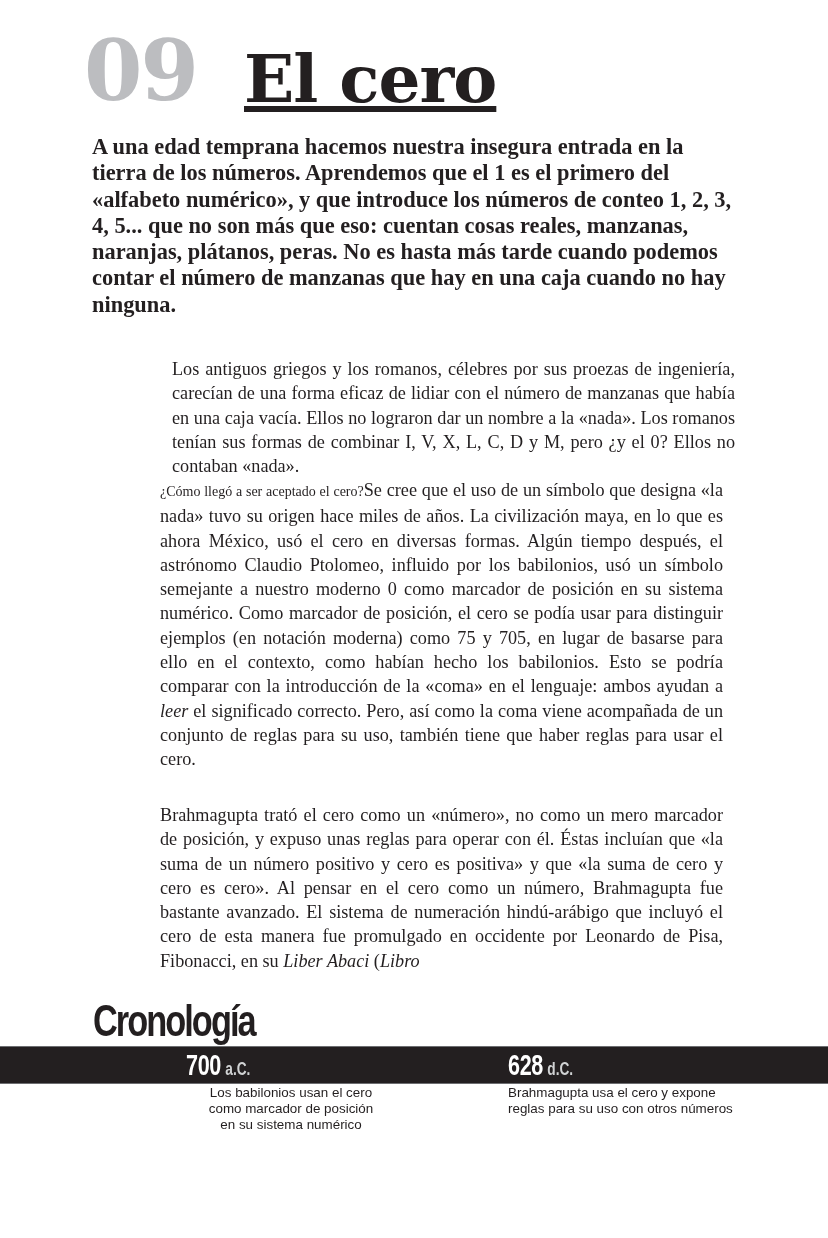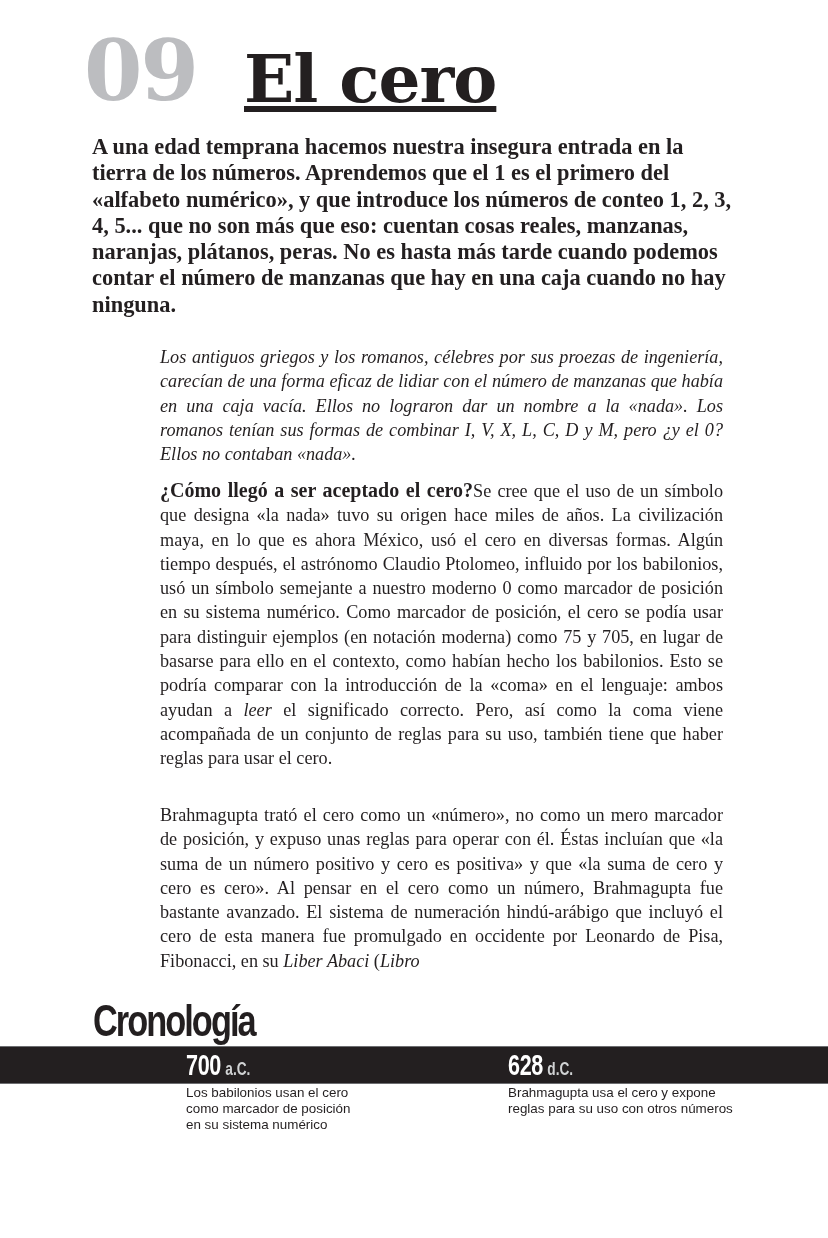--- a/index.html
+++ b/index.html
@@ -64,22 +64,22 @@
       line-height: 24.3px;
       color: #231f20;
       text-align: justify;
       -webkit-hyphens: manual;
       hyphens: manual;
     }
     .p1 { top: 345px; }
     .p2 { top: 478px; }
     .p3 { top: 803px; }
     .subhead {
-      font-weight: bold;
-      font-size: 20px;
+      font-weight: normal;
+      font-size: 14px;
     }
     .cronologia-title {
       position: absolute;
       left: 93px;
       top: 996px;
       font-family: "Liberation Sans", sans-serif;
       font-weight: bold;
       font-size: 44px;
       line-height: 50px;
       color: #231f20;
@@ -127,36 +127,36 @@
       position: absolute;
       left: 0;
       top: 39px;
       font-family: "Liberation Sans", sans-serif;
       font-size: 13.4px;
       line-height: 16.2px;
       color: #231f20;
       white-space: pre-line;
     }
     .entry-1 { left: 186px; }
-    .entry-1 .timeline-desc { width: 210px; }
+    .entry-1 .timeline-desc { width: 210px; text-align: center; }
     .entry-2 { left: 508px; }
     .entry-2 .timeline-desc { width: 300px; }
     em { font-style: italic; }
   </style>
 </head>
 <body>
 
 <div class="chapter-header">
   <span class="chapter-number">09</span>
   <span class="chapter-title">El cero</span>
 </div>
 
 <p class="intro" style="margin:0;">A una edad temprana hacemos nuestra insegura entrada en la tierra de los números. Aprendemos que el 1 es el primero del «alfabeto numérico», y que introduce los números de conteo 1, 2, 3, 4, 5... que no son más que eso: cuentan cosas reales, manzanas, naranjas, plátanos, peras. No es hasta más tarde cuando podemos contar el número de manzanas que hay en una caja cuando no hay ninguna.</p>
 
-<p class="body-text p1" style="margin:0;font-style:italic;">Los antiguos griegos y los romanos, célebres por sus proezas de inge­niería, carecían de una forma eficaz de lidiar con el número de manza­nas que había en una caja vacía. Ellos no lograron dar un nombre a la «nada». Los romanos tenían sus formas de combinar I, V, X, L, C, D y M, pero ¿y el 0? Ellos no contaban «nada».</p>
+<p class="body-text p1" style="margin:12px;">Los antiguos griegos y los romanos, célebres por sus proezas de inge­niería, carecían de una forma eficaz de lidiar con el número de manza­nas que había en una caja vacía. Ellos no lograron dar un nombre a la «nada». Los romanos tenían sus formas de combinar I, V, X, L, C, D y M, pero ¿y el 0? Ellos no contaban «nada».</p>
 
 <p class="body-text p2" style="margin:0;">
   <span class="subhead">¿Cómo llegó a ser aceptado el cero?</span><span>Se cree que el uso de un símbolo que designa «la nada» tuvo su origen hace miles de años. La civilización maya, en lo que es ahora México, usó el cero en diver­sas formas. Algún tiempo después, el astrónomo Claudio Ptolomeo, influido por los babilonios, usó un símbolo semejante a nuestro mo­derno 0 como marcador de posición en su sistema numérico. Como marcador de posición, el cero se podía usar para distinguir ejemplos (en notación moderna) como 75 y 705, en lugar de basarse para ello en el contexto, como habían hecho los babilonios. Esto se podría comparar con la introducción de la «coma» en el lenguaje: ambos ayudan a </span><em>leer</em><span> el significado correcto. Pero, así como la coma viene acompañada de un conjunto de reglas para su uso, también tiene que haber reglas para usar el cero.</span>
 </p>
 
 <p class="body-text p3" style="margin:0;">
   <span>Brahmagupta trató el cero como un «número», no como un mero marcador de posición, y expuso unas reglas para operar con él. Éstas incluían que «la suma de un número positivo y cero es positiva» y que «la suma de cero y cero es cero». Al pensar en el cero como un núme­ro, Brahmagupta fue bastante avanzado. El sistema de numeración hindú-arábigo que incluyó el cero de esta manera fue promulgado en occidente por Leonardo de Pisa, Fibonacci, en su </span><em>Liber Abaci</em><span> (</span><em>Libro</em>
 </p>
 
 <div class="cronologia-title">Cronología</div>

